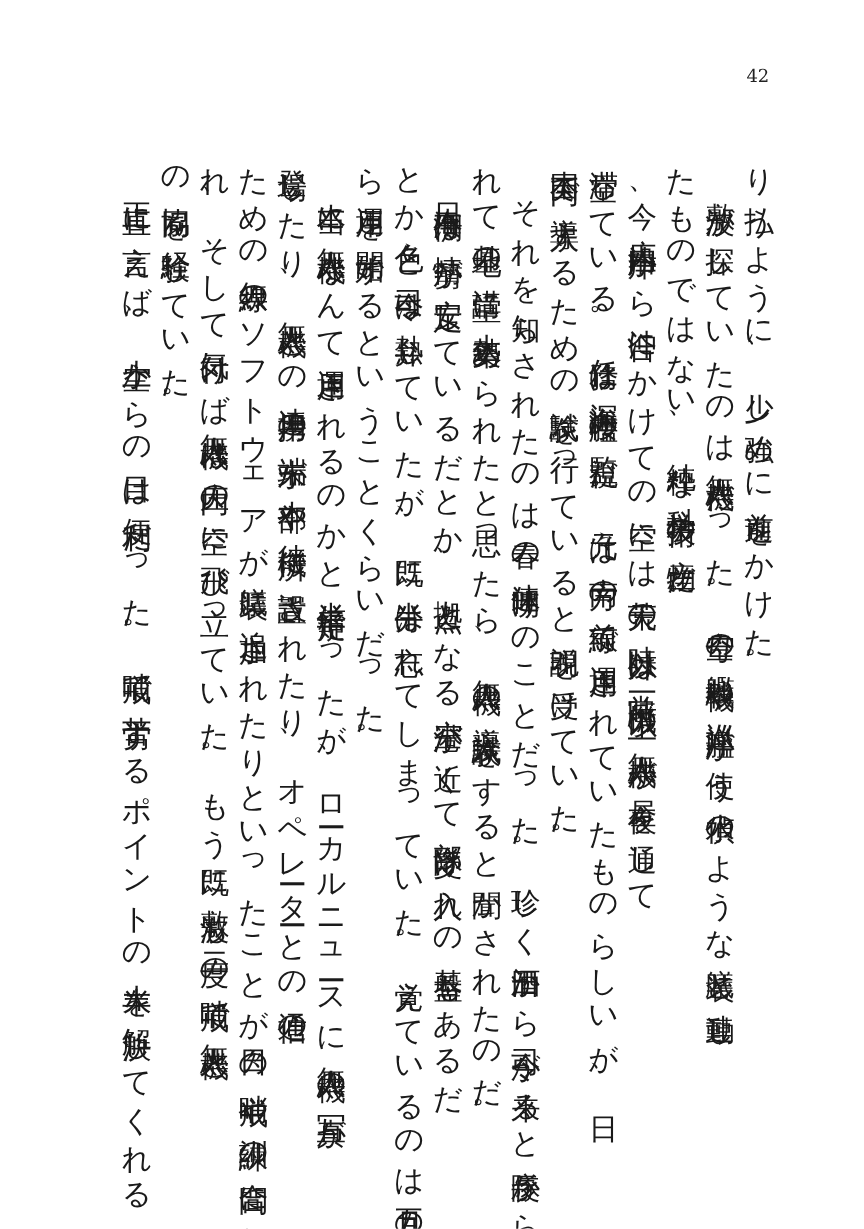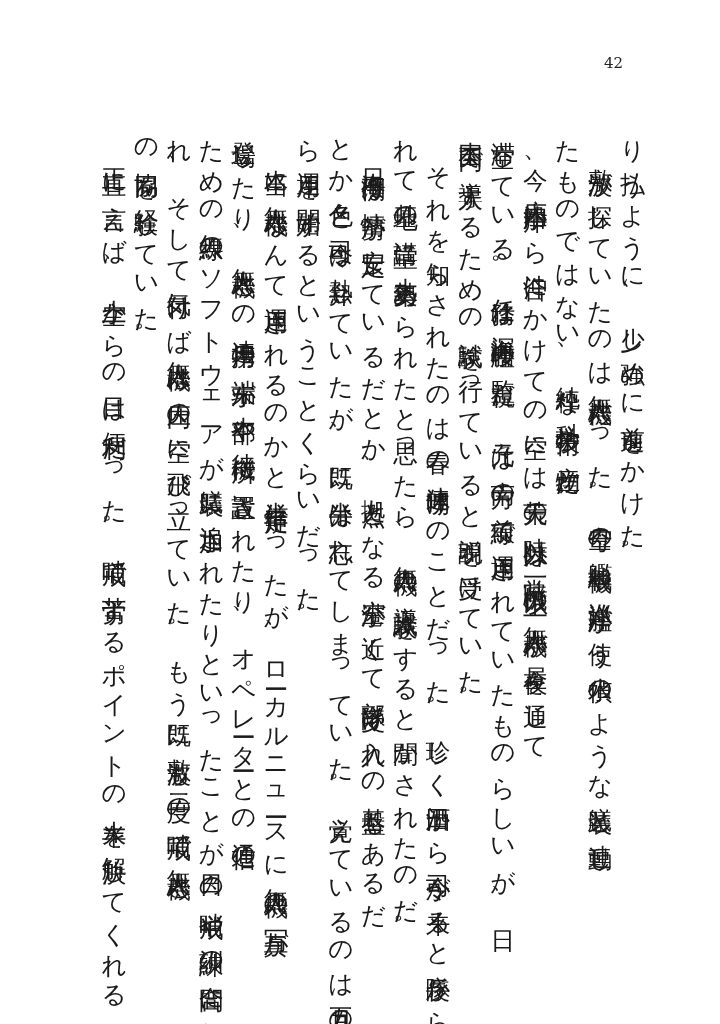--- a/index.html
+++ b/index.html
@@ -1,18 +1,18 @@
 <!DOCTYPE html>
 <html><head>
 <meta charset="utf-8">
 <style>
   html, body { margin: 0; padding: 0; background: #ffffff; }
   body { width: 720px; height: 1024px; position: relative; overflow: hidden; }
   .page-number {
-    position: absolute; top: 54px; left: 604px;
+    position: absolute; top: 54px; left: 622px;
     font-family: "DejaVu Serif", serif; font-size: 15px; color: #222;
   }
   .text-block {
     position: absolute; top: 122px; right: 72px;
     height: 800px;
     writing-mode: vertical-rl;
     -webkit-writing-mode: vertical-rl;
     font-family: "DejaVu Serif", serif;
     font-size: 24.6px;
     line-height: 32.4px;

